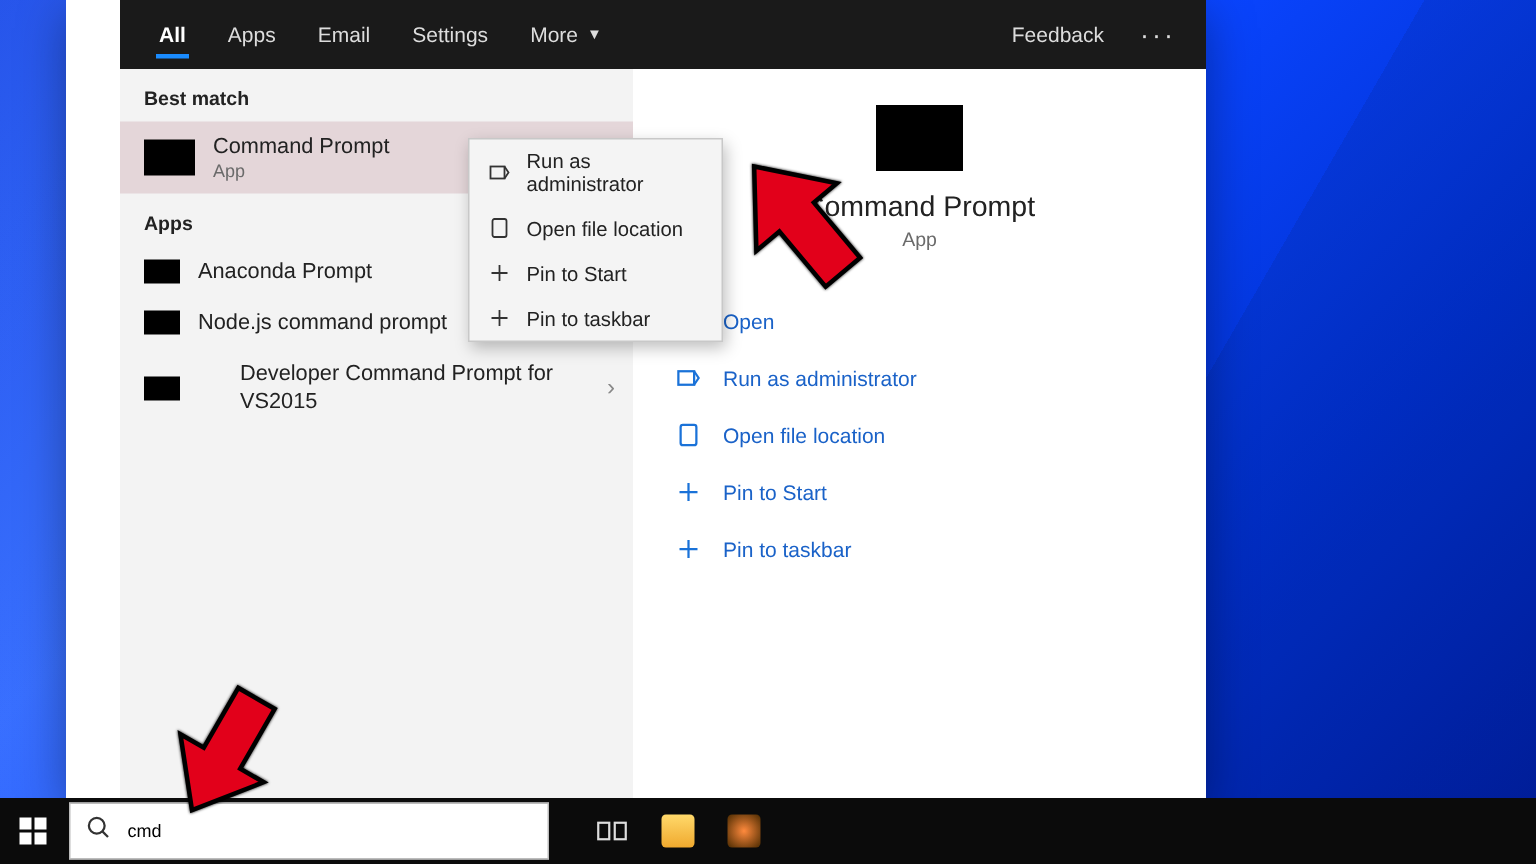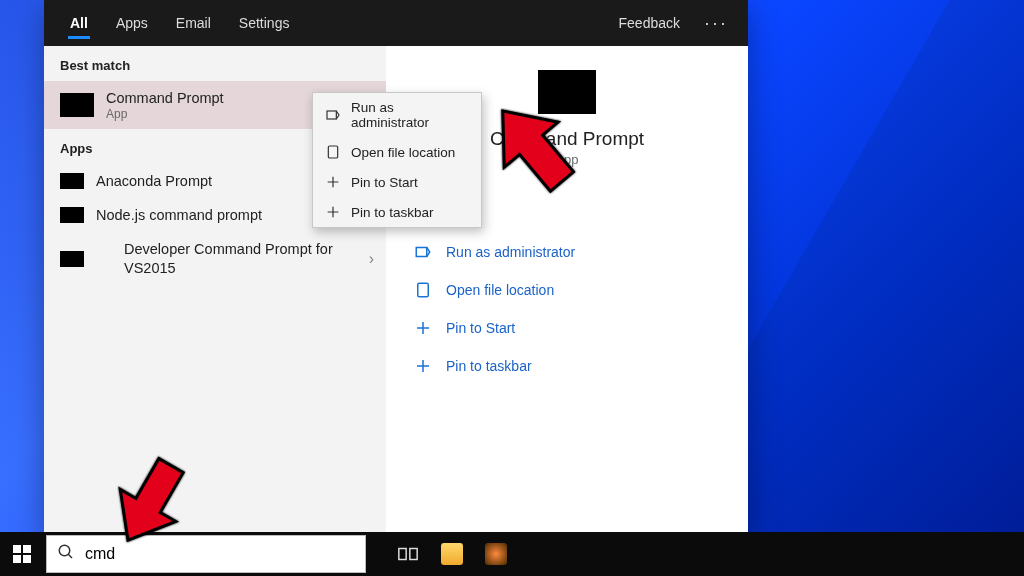--- a/index.html
+++ b/index.html
@@ -25,29 +25,29 @@
     background:#0b0b0b; display:flex; align-items:center;
   }
   .start-btn { width:44px; height:44px; display:flex; align-items:center; justify-content:center; }
   .winlogo { width:18px; height:18px; display:grid; grid-template:1fr 1fr / 1fr 1fr; gap:2px; }
   .winlogo span { background:#fff; }
   .search-box {
     height:38px; width:320px; background:#fff; display:flex; align-items:center;
     margin-left:2px; padding:0 10px; gap:10px; border:1px solid #bcbcbc;
   }
   .search-box svg { flex:0 0 auto; }
-  .search-box input { border:none; outline:none; font-size:16px; flex:1; background:transparent; }
+  .search-box input { border:none; outline:none; font-size:12px; flex:1; background:transparent; }
   .tb-icon { width:44px; height:44px; display:flex; align-items:center; justify-content:center; }
   .tb-icon .sq { width:22px; height:22px; border-radius:3px; }
 
   
   .panel {
-    position:absolute; left:44px; top:0; width:704px; height:532px;
+    position:absolute; left:44px; top:0; width:760px; height:532px;
     background:#fff; box-shadow:0 8px 30px rgba(0,0,0,0.35);
-    display:flex; flex-direction:column;
+    display:flex; flex-direction:column;padding-left:36px;
   }
   .panel-tabs {
     height:46px; background:#1a1a1a; color:#e6e6e6; display:flex; align-items:center;
     padding:0 14px; gap:4px; font-size:14px;
   }
   .tab { padding:0 12px; height:46px; display:flex; align-items:center; color:#ddd; position:relative; }
   .tab.active { color:#fff; font-weight:600; }
   .tab.active::after { content:""; position:absolute; left:10px; right:10px; bottom:7px; height:3px; background:#1a8cff; }
   .tabs-right { margin-left:auto; display:flex; align-items:flex-start; gap:12px; }
   .dots { letter-spacing:2px; font-size:18px; }
@@ -96,20 +96,24 @@
 </head>
 <body>
 
 <div class="panel">
 
   <div class="panel-tabs">
     <div class="tab active">All</div>
     <div class="tab">Apps</div>
     <div class="tab">Email</div>
     <div class="tab">Settings</div>
+    <div class="tab">
+      <span>More</span>
+      <span style="margin-left:6px;font-size:10px;">▼</span>
+    </div>
     <div class="tabs-right">
       <div class="tab" style="padding:0 6px;">Feedback</div>
       <div class="tab dots" style="padding:0 6px;">···</div>
     </div>
   </div>
 
   <div class="panel-body">
 
     <div class="leftcol">
       <div class="group-label">Best match</div>

